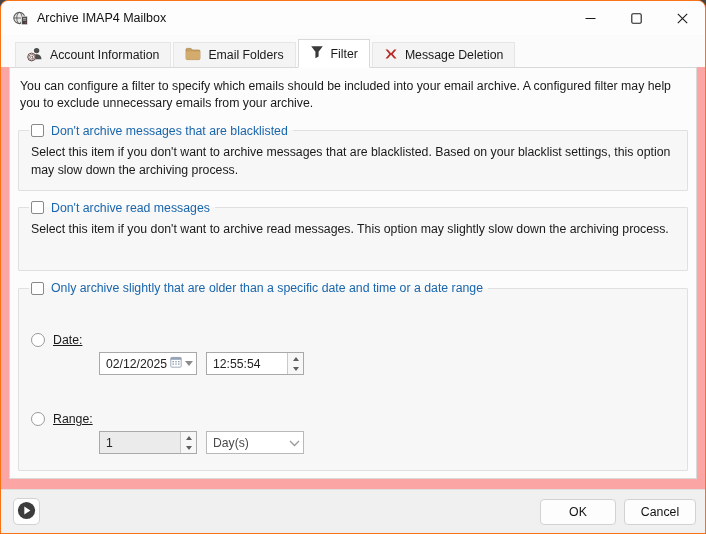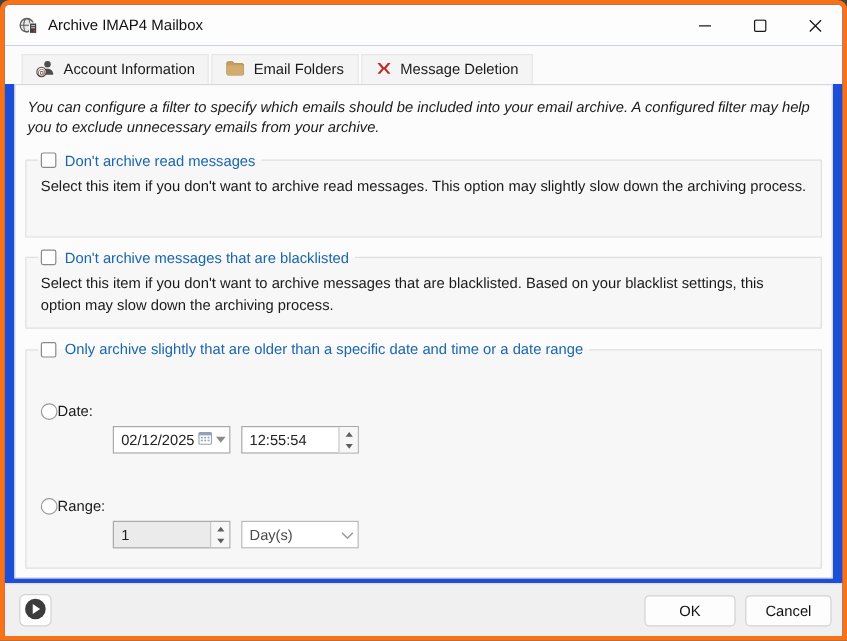--- a/index.html
+++ b/index.html
@@ -1,21 +1,21 @@
 <!DOCTYPE html>
 <html><head>
 <meta charset="utf-8">
 <style>
   * { box-sizing: border-box; margin: 0; padding: 0; }
   html,body { width:706px; height:534px; }
   body { font-family: "Liberation Sans", "DejaVu Sans", sans-serif; background:#444; }
 
   .window {
     position:relative; width:706px; height:534px;
-    background:#1d4ed8; border:4px solid #f97316;
+    background:#fca5a5; border:1px solid #f97316;
     border-radius:8px 8px 0 0; overflow:hidden;
     font-size:12.3px; color:#1a1a1a;
   }
 
   
   .titlebar { height:34px; display:flex; align-items:center; background:#fdfdfd; }
   .titlebar .app-icon { margin:0 8px 0 11px; display:flex; }
   .titlebar .title { font-size:12.5px; color:#111; }
   .win-controls { margin-left:auto; display:flex; height:100%; }
   .win-btn { width:46px; height:100%; display:flex; align-items:center; justify-content:center; }
@@ -32,21 +32,21 @@
     background:#fff; height:29px; border:1px solid #d9d9d9; border-bottom:1px solid #fff;
     margin-bottom:-1px; position:relative; z-index:2;
   }
 
   
   .panel {
     position:relative; z-index:1;
     margin:0 8px; height:412px;
     background:#fcfcfc; border:1px solid #d9d9d9; overflow:hidden;
   }
-  .intro { padding:10px 10px 9px 10px; line-height:1.38; color:#1a1a1a;font-style:italic; }
+  .intro { padding:10px 10px 9px 10px; line-height:1.38; color:#1a1a1a; }
 
   fieldset.group {
     margin:3px 8px 10px 8px; padding:2px 10px 8px 10px;
     border:1px solid #e0e0e0; background:#f7f7f7; border-radius:1px;
   }
   fieldset.group legend {
     display:flex; align-items:center; gap:7px; padding:0 5px 0 2px; margin-left:0px;
   }
   .group-label { color:#1a66ac; white-space:nowrap; }
   .desc { padding:4px 2px 2px 2px; line-height:1.45; color:#1a1a1a; }
@@ -56,21 +56,21 @@
     width:13px; height:13px; background:#fff; border:1px solid #898989; border-radius:2px;
     flex:0 0 auto;
   }
   .radio {
     width:14px; height:14px; background:#fff; border:1px solid #9a9a9a; border-radius:50%;
     flex:0 0 auto;
   }
 
   
   .opt-row { display:flex; align-items:center; margin:7px 0 8px 2px; }
-  .opt-label { width:46px; color:#1a1a1a; }
+  .opt-label { margin-left:8px; width:46px; color:#1a1a1a;text-decoration:underline; }
   .field {
     position:relative; width:98px; height:23px; margin-right:9px;
     background:#fff; border:1px solid #a9a9a9; display:flex; align-items:center;margin-top:48px;
   }
   .field .value { padding-left:6px; font-size:12.2px; color:#222; }
   .field.disabled { background:#ebebeb; }
   .field.select { border-color:#b9b9b9; }
   .field.select .value { color:#4a4a4a; }
 
   .field-right { position:absolute; right:3px; top:0; height:100%; display:flex; align-items:center; gap:3px; }
@@ -151,47 +151,55 @@
     </div>
     <div class="tab">
       <span>
         <svg width="16" height="14" viewBox="0 0 16 14">
           <path d="M1 2.6 C1 1.9 1.5 1.4 2.2 1.4 L6 1.4 L7.4 3 L13.8 3 C14.5 3 15 3.5 15 4.2 L15 11.4 C15 12.1 14.5 12.6 13.8 12.6 L2.2 12.6 C1.5 12.6 1 12.1 1 11.4 Z" fill="#c79e5f" stroke="#a8854e" stroke-width="0.7"></path>
           <path d="M1 4.6 L15 4.6 L15 11.4 C15 12.1 14.5 12.6 13.8 12.6 L2.2 12.6 C1.5 12.6 1 12.1 1 11.4 Z" fill="#d3ab6c"></path>
         </svg>
       </span>
       <span>Email Folders</span>
     </div>
+    <div class="tab selected">
+      <span>
+        <svg width="14" height="14" viewBox="0 0 14 14">
+          <path d="M1.2 1.2 L12.8 1.2 L8.6 6.8 L8.6 11.6 L5.4 13.2 L5.4 6.8 Z" fill="#3a3a3a"></path>
+        </svg>
+      </span>
+      <span>Filter</span>
+    </div>
     <div class="tab">
       <span>
         <svg width="14" height="14" viewBox="0 0 14 14">
           <path d="M1.5 2.5 L5.3 7 L1.5 11.5 L3.8 11.5 L7 7.8 L10.2 11.5 L12.5 11.5 L8.7 7 L12.5 2.5 L10.2 2.5 L7 6.2 L3.8 2.5 Z" fill="#b92b27"></path>
         </svg>
       </span>
       <span>Message Deletion</span>
     </div>
   </div>
 
   <div class="panel">
     <p class="intro">You can configure a filter to specify which emails should be included into your email archive. A configured filter may help you to exclude unnecessary emails from your archive.</p>
+
+    <fieldset class="group">
+      <legend>
+        <span class="checkbox"></span>
+        <span class="group-label">Don't archive messages that are blacklisted</span>
+      </legend>
+      <p class="desc">Select this item if you don't want to archive messages that are blacklisted. Based on your blacklist settings, this option may slow down the archiving process.</p>
+    </fieldset>
 
     <fieldset class="group readmsg">
       <legend>
         <span class="checkbox"></span>
         <span class="group-label">Don't archive read messages</span>
       </legend>
       <p class="desc">Select this item if you don't want to archive read messages. This option may slightly slow down the archiving process.</p>
-    </fieldset>
-
-    <fieldset class="group">
-      <legend>
-        <span class="checkbox"></span>
-        <span class="group-label">Don't archive messages that are blacklisted</span>
-      </legend>
-      <p class="desc">Select this item if you don't want to archive messages that are blacklisted. Based on your blacklist settings, this option may slow down the archiving process.</p>
     </fieldset>
 
     <fieldset class="group">
       <legend>
         <span class="checkbox"></span>
         <span class="group-label">Only archive slightly that are older than a specific date and time or a date range</span>
       </legend>
 
       <div class="opt-row">
         <span class="radio"></span>

